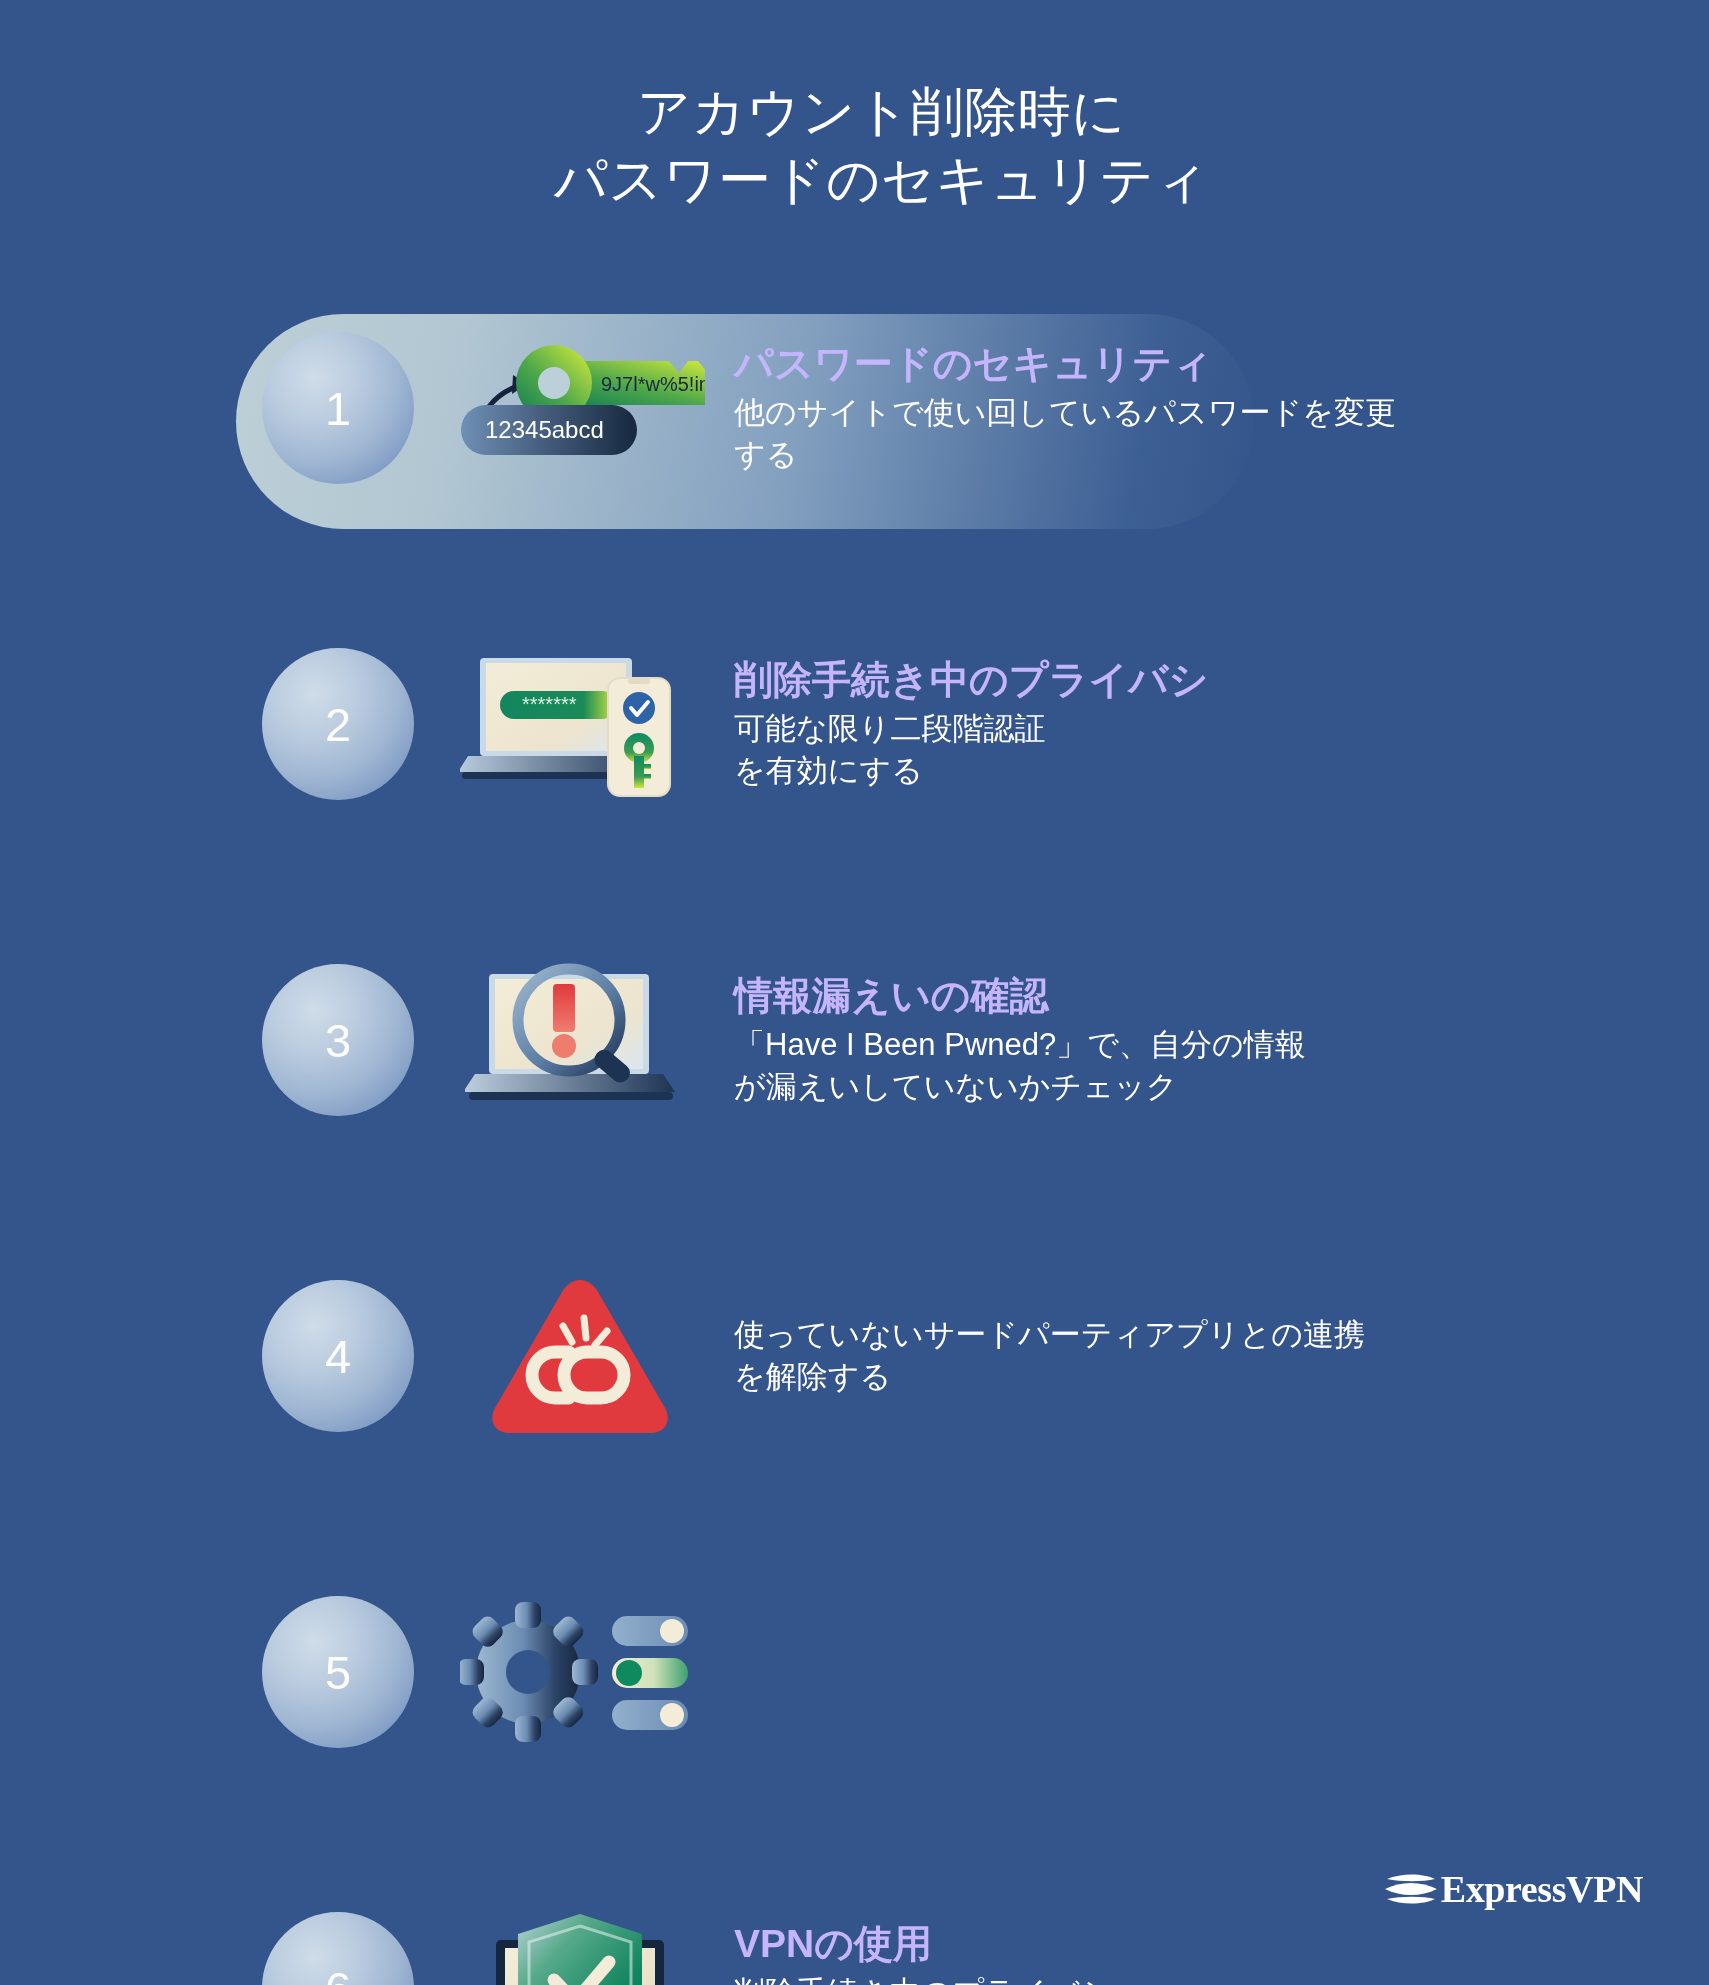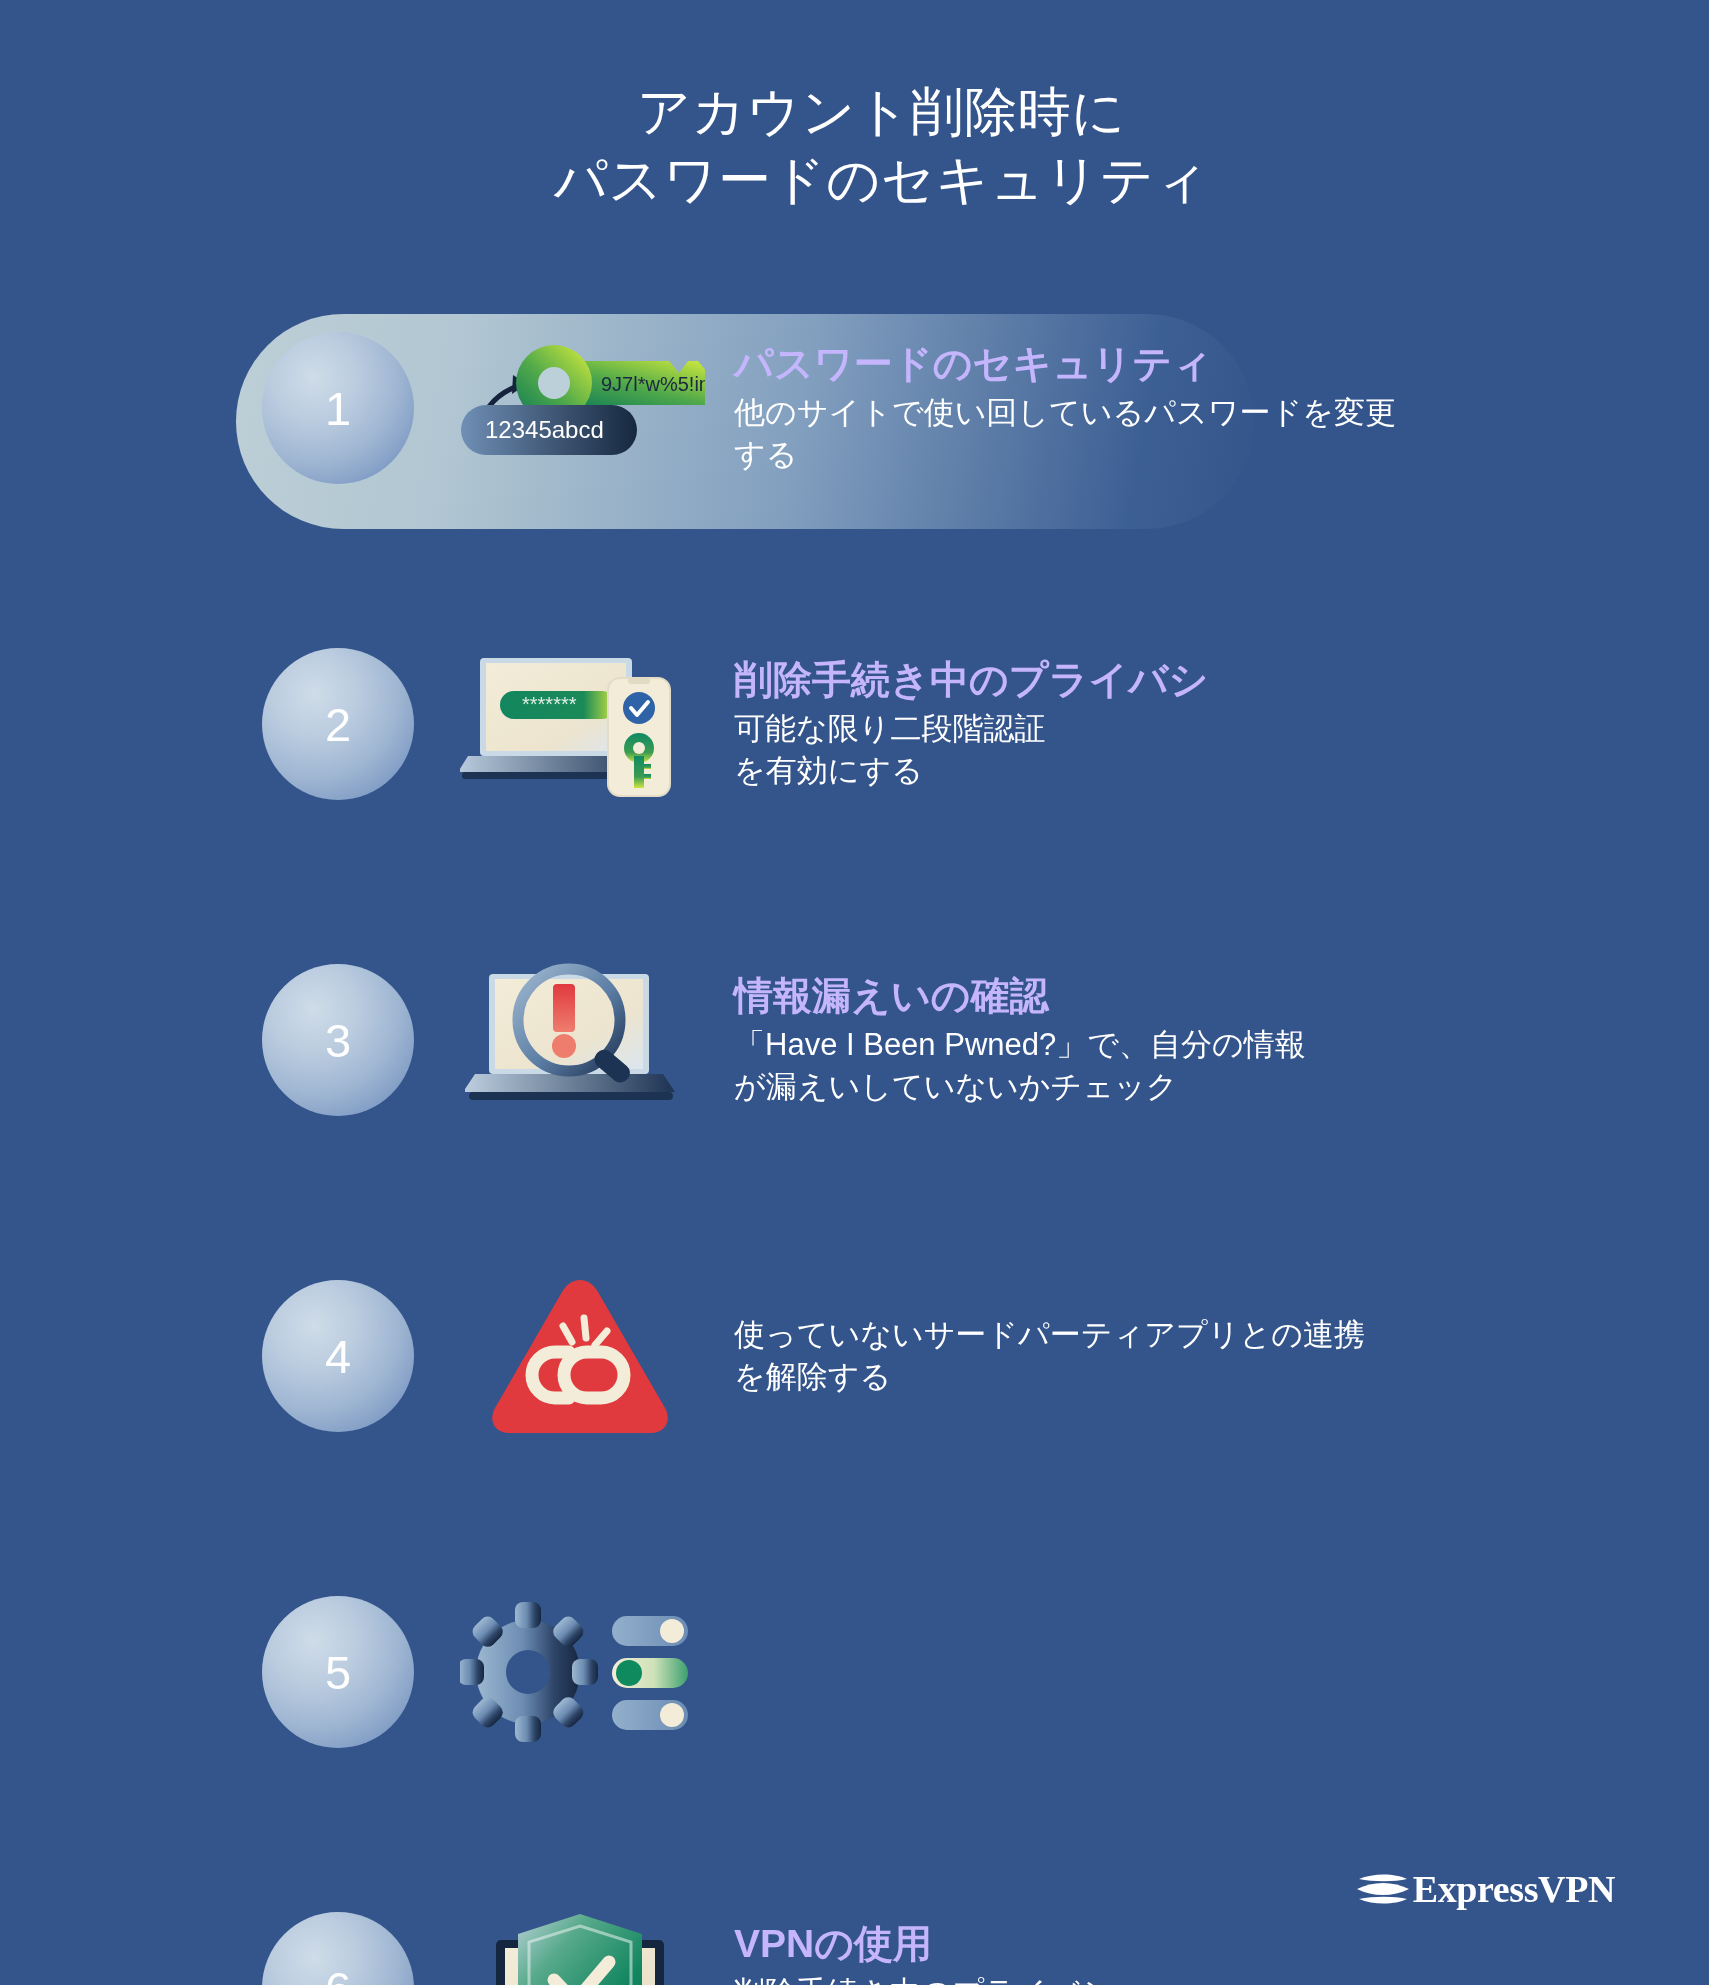--- a/index.html
+++ b/index.html
@@ -124,21 +124,21 @@
     font-size: 31px;
     line-height: 1.36;
     font-weight: 400;
     white-space: pre-line;
     max-width: 870px;
   }
 
   
   .brand {
     position: absolute;
-    right: 94px;
+    right: 66px;
     bottom: 72px;
     display: flex;
     align-items: center;
   }
   .brand-mark { flex: 0 0 auto; }
   .brand-text {
     color: #ffffff;
     font-size: 38px;
     font-weight: 700;
     letter-spacing: -0.4px;

